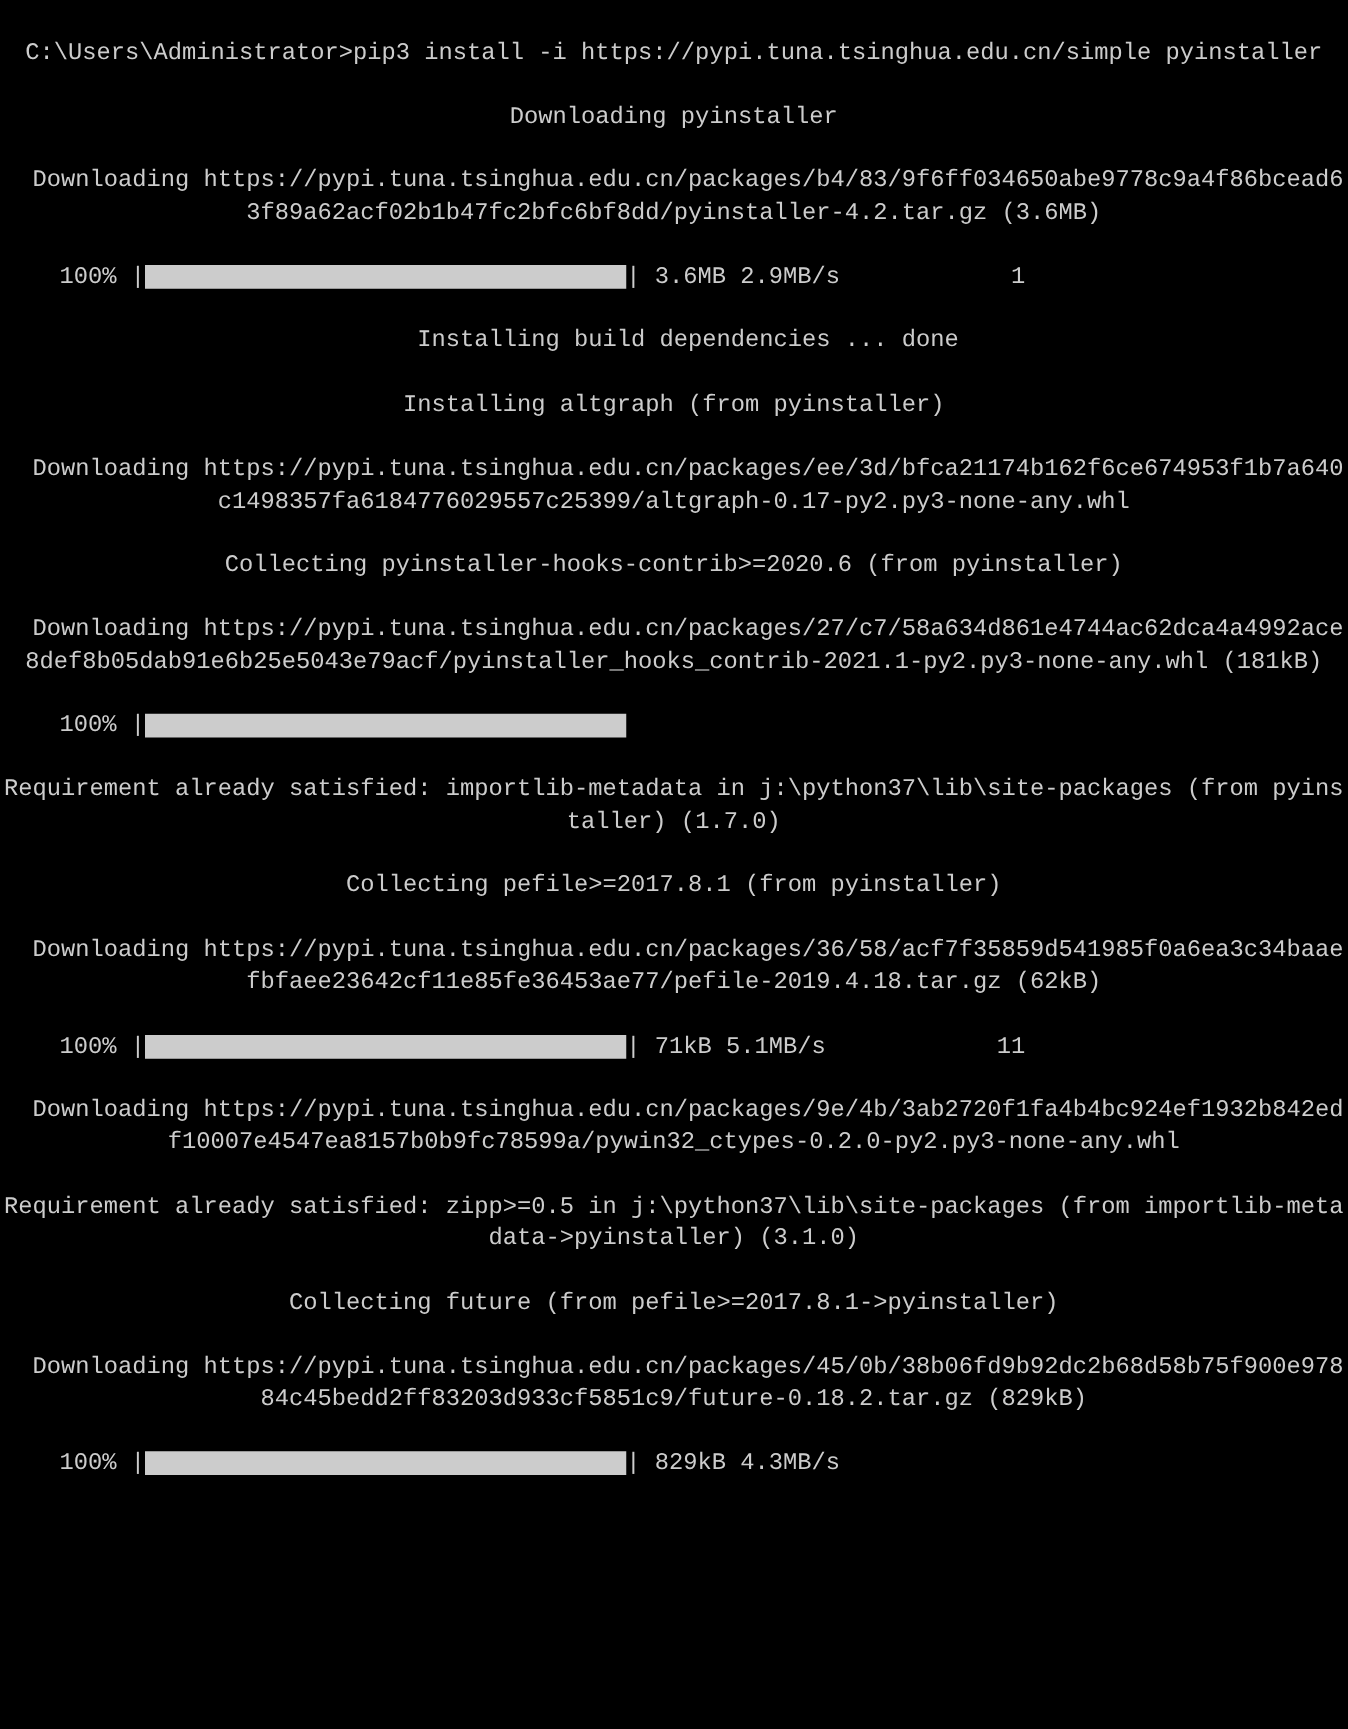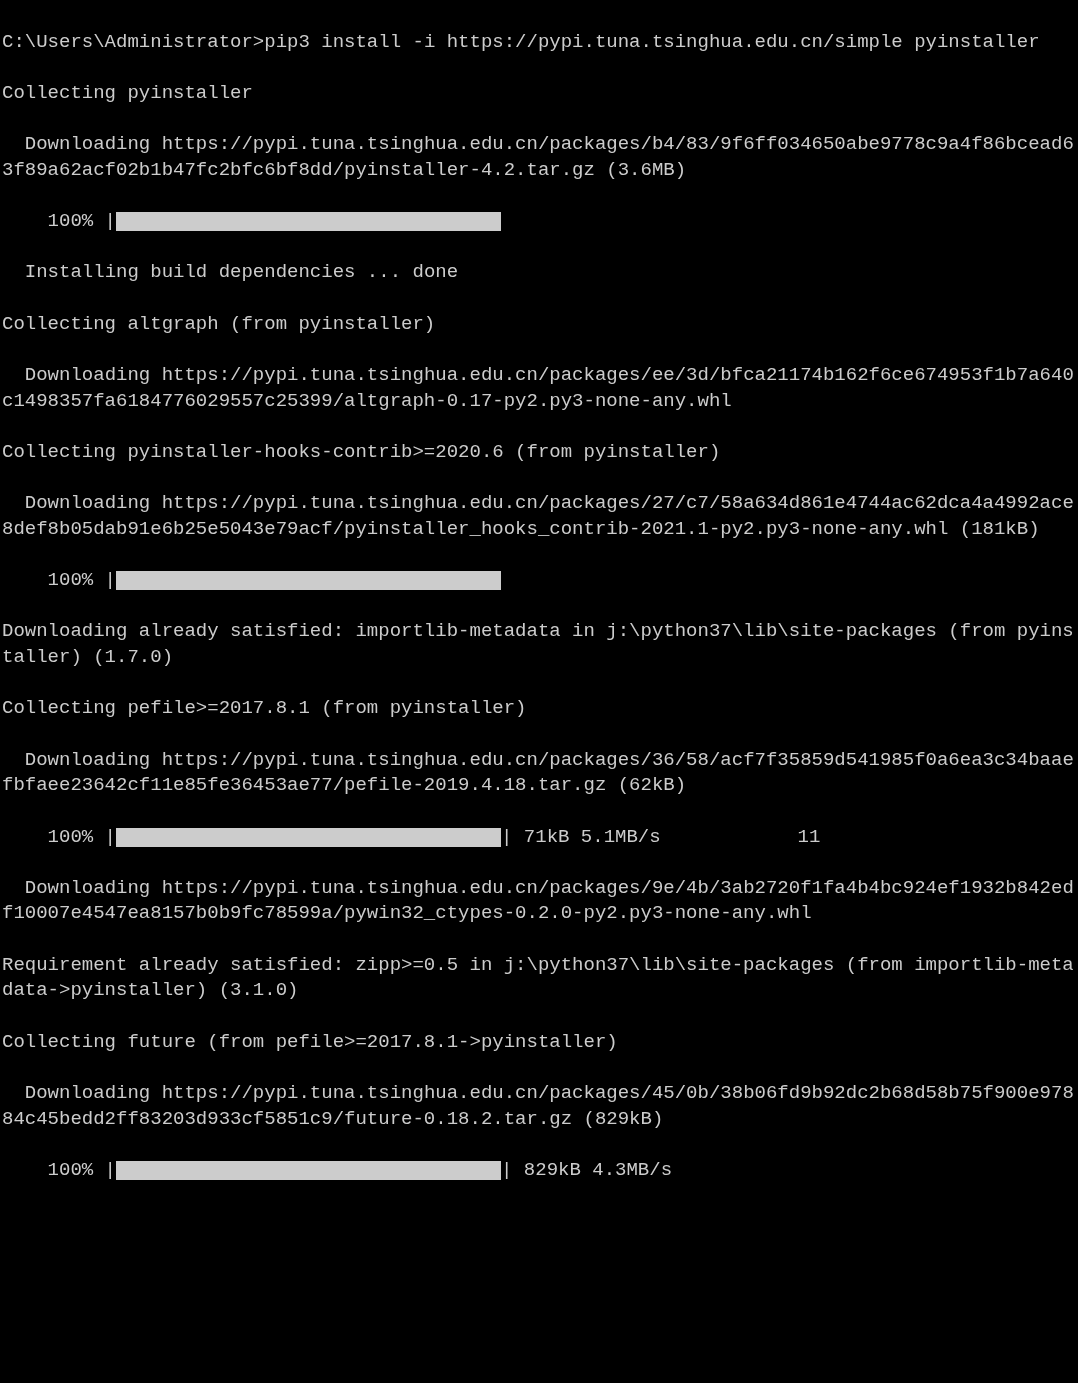--- a/index.html
+++ b/index.html
@@ -12,20 +12,21 @@
     line-height: 1.35;
     width: 1078px;
   }
   .terminal {
     padding: 4px 2px;
     white-space: pre-wrap;
     word-break: break-all;
   }
   .line {
     display: block;
+    text-align: center;
   }
   .bar-row {
     display: flex;
     align-items: center;
   }
   .bar-prefix {
     white-space: pre;
   }
   .bar-fill {
     display: inline-block;
@@ -35,30 +36,30 @@
   }
   .bar-suffix {
     white-space: pre;
   }
 </style>
 </head>
 <body>
 
 <div class="terminal">
 <span class="line"><span>C:\Users\Administrator&gt;</span><span>pip3 install -i https://pypi.tuna.tsinghua.edu.cn/simple pyinstaller</span></span>
-<span class="line">Collecting pyinstaller</span>
+<span class="line">Downloading pyinstaller</span>
 <span class="line">  Downloading https://pypi.tuna.tsinghua.edu.cn/packages/b4/83/9f6ff034650abe9778c9a4f86bcead63f89a62acf02b1b47fc2bfc6bf8dd/pyinstaller-4.2.tar.gz (3.6MB)</span>
-<span class="line bar-row"><span class="bar-prefix">    100% |</span><span class="bar-fill" style="width:385px"></span></span>
+<span class="line bar-row"><span class="bar-prefix">    100% |</span><span class="bar-fill" style="width:385px"></span><span class="bar-suffix">| 3.6MB 2.9MB/s            1</span></span>
 <span class="line">  Installing build dependencies ... done</span>
-<span class="line">Collecting altgraph (from pyinstaller)</span>
+<span class="line">Installing altgraph (from pyinstaller)</span>
 <span class="line">  Downloading https://pypi.tuna.tsinghua.edu.cn/packages/ee/3d/bfca21174b162f6ce674953f1b7a640c1498357fa6184776029557c25399/altgraph-0.17-py2.py3-none-any.whl</span>
 <span class="line">Collecting pyinstaller-hooks-contrib&gt;=2020.6 (from pyinstaller)</span>
 <span class="line">  Downloading https://pypi.tuna.tsinghua.edu.cn/packages/27/c7/58a634d861e4744ac62dca4a4992ace8def8b05dab91e6b25e5043e79acf/pyinstaller_hooks_contrib-2021.1-py2.py3-none-any.whl (181kB)</span>
 <span class="line bar-row"><span class="bar-prefix">    100% |</span><span class="bar-fill" style="width:385px"></span></span>
-<span class="line">Downloading already satisfied: importlib-metadata in j:\python37\lib\site-packages (from pyinstaller) (1.7.0)</span>
+<span class="line">Requirement already satisfied: importlib-metadata in j:\python37\lib\site-packages (from pyinstaller) (1.7.0)</span>
 <span class="line">Collecting pefile&gt;=2017.8.1 (from pyinstaller)</span>
 <span class="line">  Downloading https://pypi.tuna.tsinghua.edu.cn/packages/36/58/acf7f35859d541985f0a6ea3c34baaefbfaee23642cf11e85fe36453ae77/pefile-2019.4.18.tar.gz (62kB)</span>
 <span class="line bar-row"><span class="bar-prefix">    100% |</span><span class="bar-fill" style="width:385px"></span><span class="bar-suffix">| 71kB 5.1MB/s            11</span></span>
 <span class="line">  Downloading https://pypi.tuna.tsinghua.edu.cn/packages/9e/4b/3ab2720f1fa4b4bc924ef1932b842edf10007e4547ea8157b0b9fc78599a/pywin32_ctypes-0.2.0-py2.py3-none-any.whl</span>
 <span class="line">Requirement already satisfied: zipp&gt;=0.5 in j:\python37\lib\site-packages (from importlib-metadata-&gt;pyinstaller) (3.1.0)</span>
 <span class="line">Collecting future (from pefile&gt;=2017.8.1-&gt;pyinstaller)</span>
 <span class="line">  Downloading https://pypi.tuna.tsinghua.edu.cn/packages/45/0b/38b06fd9b92dc2b68d58b75f900e97884c45bedd2ff83203d933cf5851c9/future-0.18.2.tar.gz (829kB)</span>
 <span class="line bar-row"><span class="bar-prefix">    100% |</span><span class="bar-fill" style="width:385px"></span><span class="bar-suffix">| 829kB 4.3MB/s</span></span>
 
 

